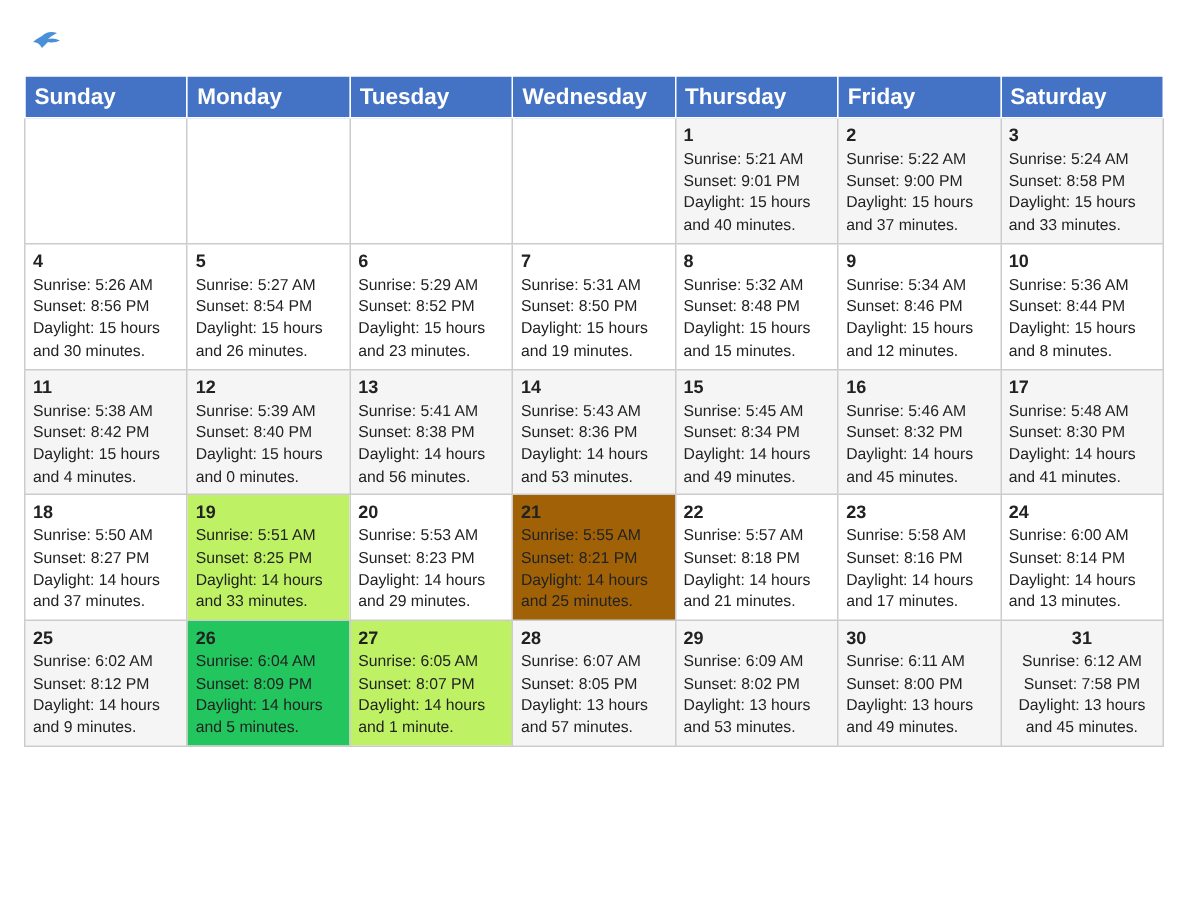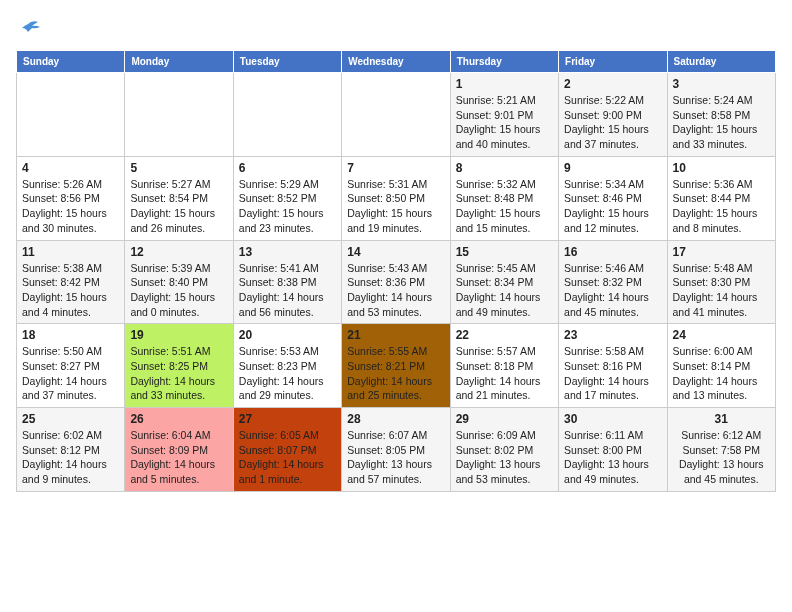--- a/index.html
+++ b/index.html
@@ -39,21 +39,21 @@
     .calendar {
       width: 100%;
       border-collapse: collapse;
       margin-top: 8px;
     }
     .calendar th {
       background-color: #4472c4;
       color: #fff;
       text-align: left;
       padding: 5px 6px;
-      font-size: 10px;
+      font-size: 15px;
       border: 1px solid #fff;
     }
     .calendar td {
       border: 1px solid #ccc;
       vertical-align: top;
       padding: 4px 5px;
       font-size: 10.5px;
       color: #222;
       width: calc(100% / 7);
       min-height: 80px;
@@ -216,25 +216,25 @@
         <td style="background: rgb(255, 255, 255);">
           <span class="day-num">24</span>
           <div class="cell-content">Sunrise: 6:00 AM<br>Sunset: 8:14 PM<br>Daylight: 14 hours<br>and 13 minutes.</div>
         </td>
       </tr>
       <tr>
         <td style="background: rgb(245, 245, 245);">
           <span class="day-num">25</span>
           <div class="cell-content">Sunrise: 6:02 AM<br>Sunset: 8:12 PM<br>Daylight: 14 hours<br>and 9 minutes.</div>
         </td>
-        <td style="background: #fca5a5;">
+        <td style="background: #22c55e;">
           <span class="day-num">26</span>
           <div class="cell-content">Sunrise: 6:04 AM<br>Sunset: 8:09 PM<br>Daylight: 14 hours<br>and 5 minutes.</div>
         </td>
-        <td style="background: #c2410c;">
+        <td style="background: #bef264;">
           <span class="day-num">27</span>
           <div class="cell-content">Sunrise: 6:05 AM<br>Sunset: 8:07 PM<br>Daylight: 14 hours<br>and 1 minute.</div>
         </td>
         <td style="background: rgb(245, 245, 245);">
           <span class="day-num">28</span>
           <div class="cell-content">Sunrise: 6:07 AM<br>Sunset: 8:05 PM<br>Daylight: 13 hours<br>and 57 minutes.</div>
         </td>
         <td style="background: rgb(245, 245, 245);">
           <span class="day-num">29</span>
           <div class="cell-content">Sunrise: 6:09 AM<br>Sunset: 8:02 PM<br>Daylight: 13 hours<br>and 53 minutes.</div>

